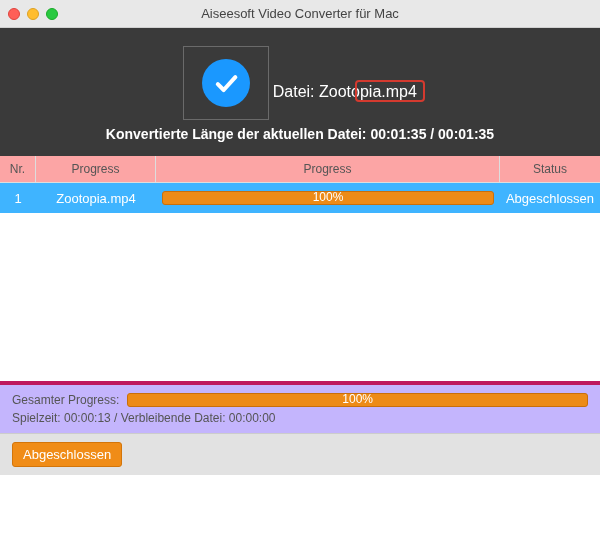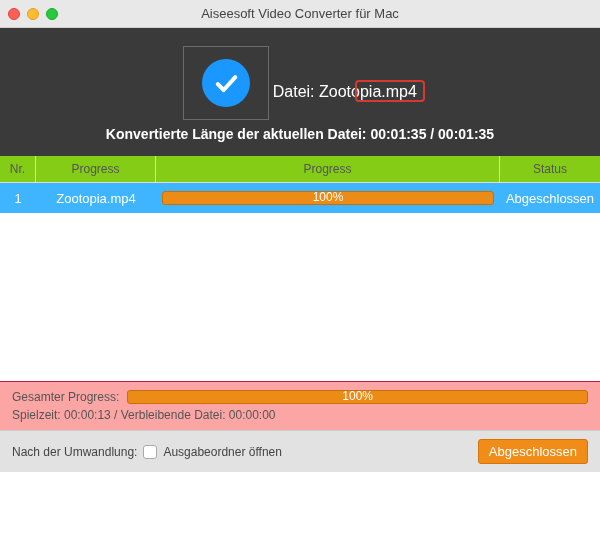--- a/index.html
+++ b/index.html
@@ -11,36 +11,36 @@
   .tl.yellow { background: #ffbd2e; border: 0.5px solid #dea123; }
   .tl.green { background: #28c940; border: 0.5px solid #1aab29; }
   .title { position: absolute; left: 0; right: 0; text-align: center; font-size: 13px; color: #444; pointer-events: none; }
   .hero { background: #3a3a3a; color: #fff; text-align: center; padding: 18px 0 14px; }
   .iconwrap { display: inline-block; border: 1px solid #6a6a6a; padding: 12px 18px; }
   .checkcircle { width: 48px; height: 48px; background: #1a98ff; border-radius: 50%; display: flex; align-items: center; justify-content: center; margin: auto; }
   .checkcircle svg { width: 28px; height: 28px; }
   .fileline { margin-top: 12px; font-size: 16px; display: inline-block; position: relative; }
   .redbox { position: absolute; border: 2px solid #d43a2f; border-radius: 4px; width: 70px; height: 22px; top: -3px; right: -8px; }
   .subline { margin-top: 6px; font-size: 14px; font-weight: 700; }
-  .tblhead { display: flex; background: #84cc16; border-bottom: 1px solid #ddd; font-size: 12px; color: #555; }
+  .tblhead { display: flex; background: #fca5a5; border-bottom: 1px solid #ddd; font-size: 12px; color: #555; }
   .tblhead > div { padding: 6px 8px; border-right: 1px solid #ddd; }
   .tblhead > div:last-child { border-right: none; }
   .col-nr { width: 36px; text-align: center; }
   .col-name { width: 120px; text-align: center; }
   .col-prog { flex: 1; text-align: center; }
   .col-status { width: 100px; text-align: center; }
   .row { display: flex; align-items: center; background: #3fb4ff; color: #fff; font-size: 13px; height: 30px; }
   .row .col-nr { width: 36px; text-align: center; }
   .row .col-name { width: 120px; text-align: center; }
   .row .col-prog { flex: 1; padding: 0 6px; position: relative; }
   .row .col-status { width: 100px; text-align: center; }
   .pbar { height: 14px; background: #ed8b17; border-radius: 3px; border: 1px solid #c96f0a; position: relative; }
   .pbar .pct { position: absolute; top: -2px; left: 0; right: 0; text-align: center; font-size: 12px; color: #fff; font-weight: 500; }
   .blank { height: 168px; background: #fff; }
-  .footer1 { background: #fca5a5; padding: 8px 12px 8px; font-size: 12px; color: #555; border-top: 1px solid #be185d; }
+  .footer1 { background: #c4b5fd; padding: 8px 12px 8px; font-size: 12px; color: #555; border-top: 4px solid #be185d; }
   .gline { display: flex; align-items: center; gap: 8px; margin-bottom: 4px; }
   .gtrack { flex: 1; height: 14px; background: #ed8b17; border: 1px solid #c96f0a; border-radius: 3px; position: relative; }
   .gtrack .pct2 { position: absolute; top: -2px; left: 0; right: 0; text-align: center; color: #fff; font-size: 12px; font-weight: 500; }
   .footer2 { background: #e2e2e2; border-top: 1px solid #ccc; padding: 8px 12px; display: flex; align-items: center; justify-content: space-between; font-size: 12px; color: #444; }
   .leftf { display: flex; align-items: center; gap: 6px; }
   .checkbox { width: 14px; height: 14px; background: #fff; border: 1px solid #aaa; border-radius: 3px; display: inline-block; }
   .btn { background: #f08c17; color: #fff; border: 1px solid #d3750a; border-radius: 3px; padding: 4px 10px; font-size: 13px; cursor: pointer; }
 </style>
 </head>
 <body>
@@ -93,19 +93,14 @@
   <div class="gline">
     <span>Gesamter Progress:</span>
     <div class="gtrack">
       <div class="pct2">100%</div>
     </div>
   </div>
   <div>Spielzeit: 00:00:13 / Verbleibende Datei: 00:00:00</div>
 </div>
 
 <div class="footer2">
-  <div class="leftf">
-    <span>Nach der Umwandlung:</span>
-    <span class="checkbox"></span>
-    <span>Ausgabeordner öffnen</span>
-  </div>
   <button class="btn">Abgeschlossen</button>
 </div>
 
 </body></html>

